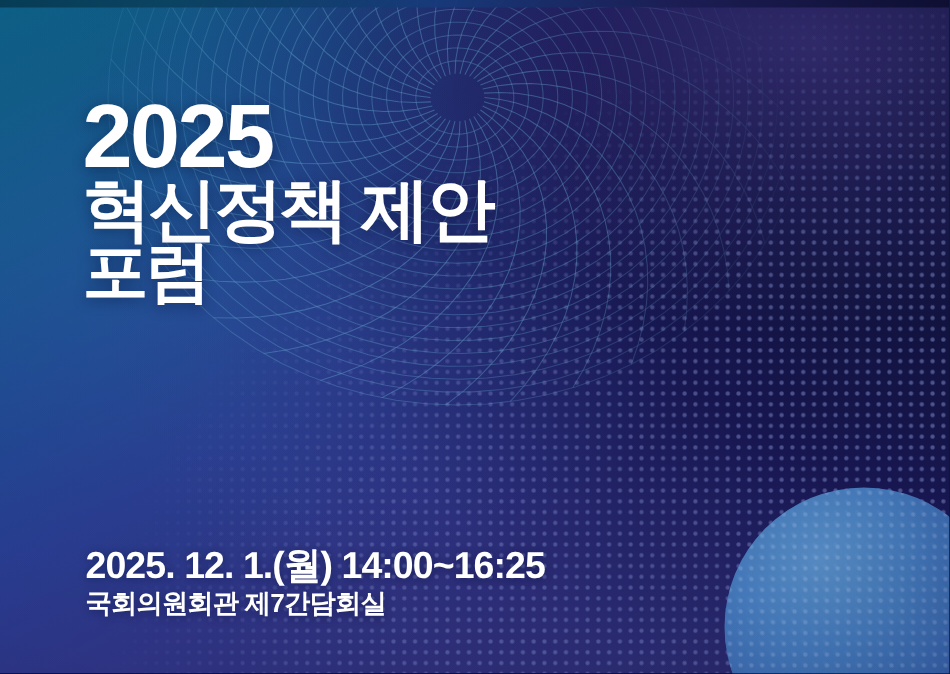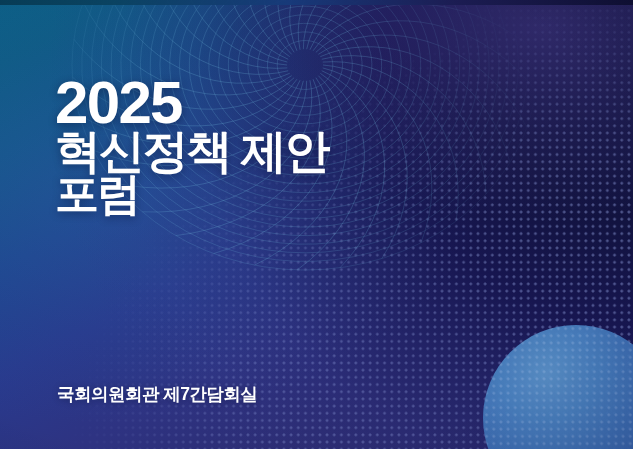--- a/index.html
+++ b/index.html
@@ -148,21 +148,21 @@
 
   
   .content {
     position: absolute;
     left: 0; top: 0;
     width: 100%; height: 100%;
   }
   .headline {
     position: absolute;
     left: 55px;
-    top: 74px;
+    top: 62px;
     color: #ffffff;
     font-weight: 700;
     letter-spacing: -0.035em;
     line-height: 0.955;
     text-shadow: 0 2px 9px rgba(5,12,45,0.42);
   }
   .hl-line { display: block; white-space: nowrap; }
   .hl-year   { font-size: 60px; letter-spacing: -0.028em; }
   .hl-brand  { font-size: 59px; letter-spacing: -0.045em; margin-top: -3px; }
   .hl-main   { font-size: 46px; letter-spacing: -0.048em; margin-top: -1px; text-align: right; }
@@ -180,21 +180,21 @@
     letter-spacing: -0.025em;
     line-height: 1.1;
     white-space: nowrap;
     text-shadow: 0 1px 6px rgba(5,12,45,0.40);
   }
   .meta-venue {
     font-size: 17.5px;
     font-weight: 600;
     letter-spacing: -0.03em;
     line-height: 1.2;
-    margin-top: 20px;
+    margin-top: 0;
     white-space: nowrap;
     text-shadow: 0 1px 6px rgba(5,12,45,0.40);
   }
 
   
   .footnote {
     position: absolute;
     left: 57px;
     bottom: -4px;
     font-size: 10px;
@@ -297,19 +297,20 @@
 
   <div class="content">
 
     <div class="headline">
       <span class="hl-line hl-year">2025</span>
       <span class="hl-line hl-main">혁신정책 제안</span>
       <span class="hl-line hl-main2">포럼</span>
     </div>
 
     <div class="meta">
+      <div class="meta-date">2025. 12. 1.(월) 14:00~16:25</div>
       <div class="meta-venue">국회의원회관 제7간담회실</div>
     </div>
 
     <div class="footnote"></div>
   </div>
 
 </div>
 
 </body></html>

